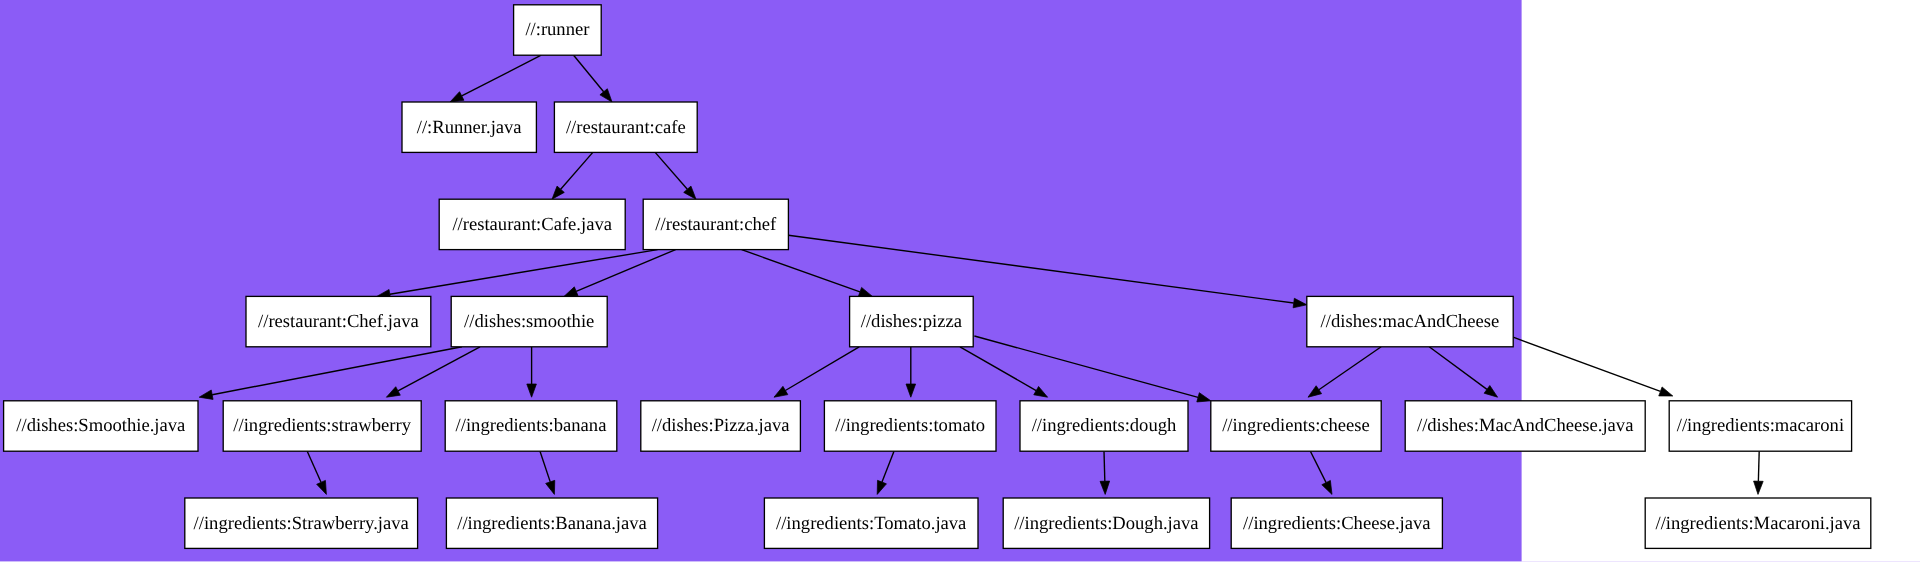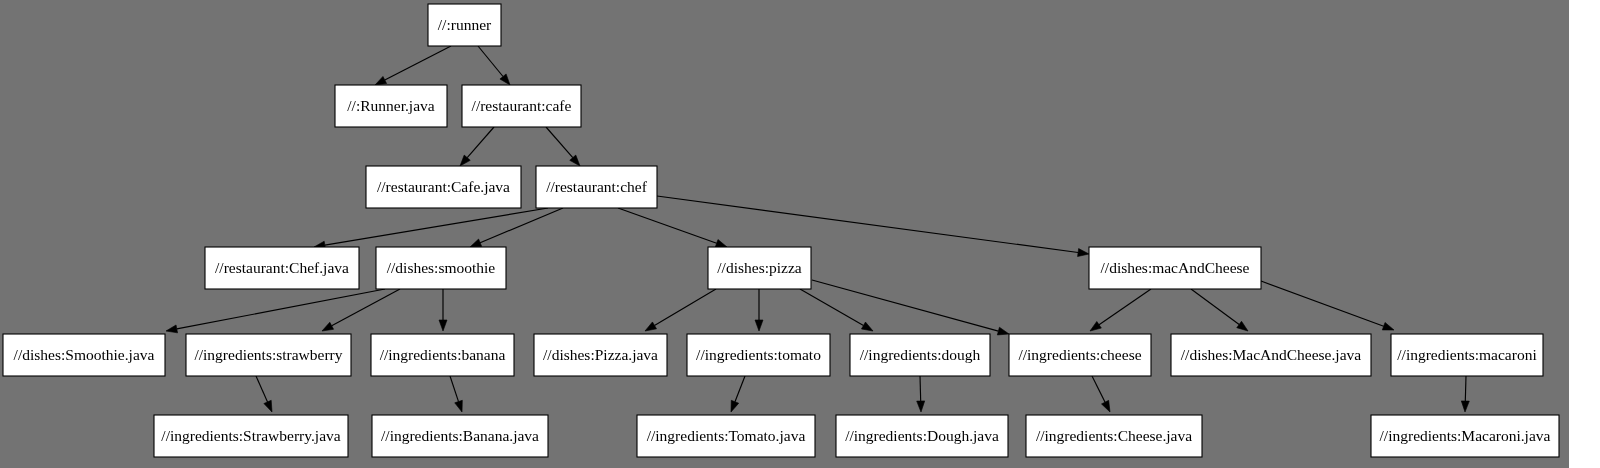--- a/index.html
+++ b/index.html
@@ -2,23 +2,23 @@
 <html><head>
 <meta charset="utf-8">
 <style>
   html, body {
     margin: 0;
     padding: 0;
     background: #ffffff;
   }
   #graph-root {
     position: relative;
-    width: 1569px;
+    width: 1268px;
     height: 468px;
-    background: #737373;
+    background: #8b5cf6;
     font-family: "Liberation Serif", "DejaVu Serif", serif;
   }
   svg#graph-canvas {
     display: block;
     width: 1600px;
     height: 468px;
   }
   .node-box {
     fill: #ffffff;
     stroke: #000000;

